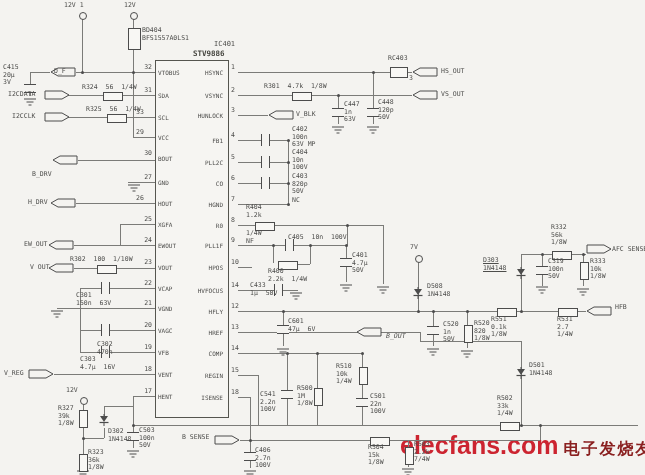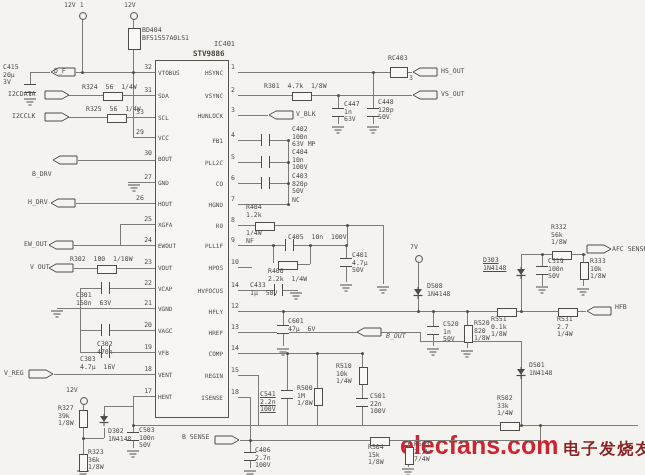--- a/index.html
+++ b/index.html
@@ -472,21 +472,21 @@
 100n
 50V</div>
     <div class="lbl" style="left: 551px; top: 224px;">R332
 56k
 1/8W</div>
     <div class="lbl" style="left: 590px; top: 258px;">R333
 10k
 1/8W</div>
     <div class="lbl" style="left: 612px; top: 246px;">AFC SENSE</div>
     <div class="lbl" style="left: 386px; top: 333px; font-style: italic;">B_OUT</div>
-    <div class="lbl" style="left: 260px; top: 391px; text-decoration: underline;">C541
+    <div class="lbl" style="left: 260px; top: 391px;">C541
 2.2n
 100V</div>
     <div class="lbl" style="left: 297px; top: 385px;">R500
 1M
 1/8W</div>
     <div class="lbl" style="left: 336px; top: 363px;">R510
 10k
 1/4W</div>
     <div class="lbl" style="left: 370px; top: 393px;">C501
 22n

